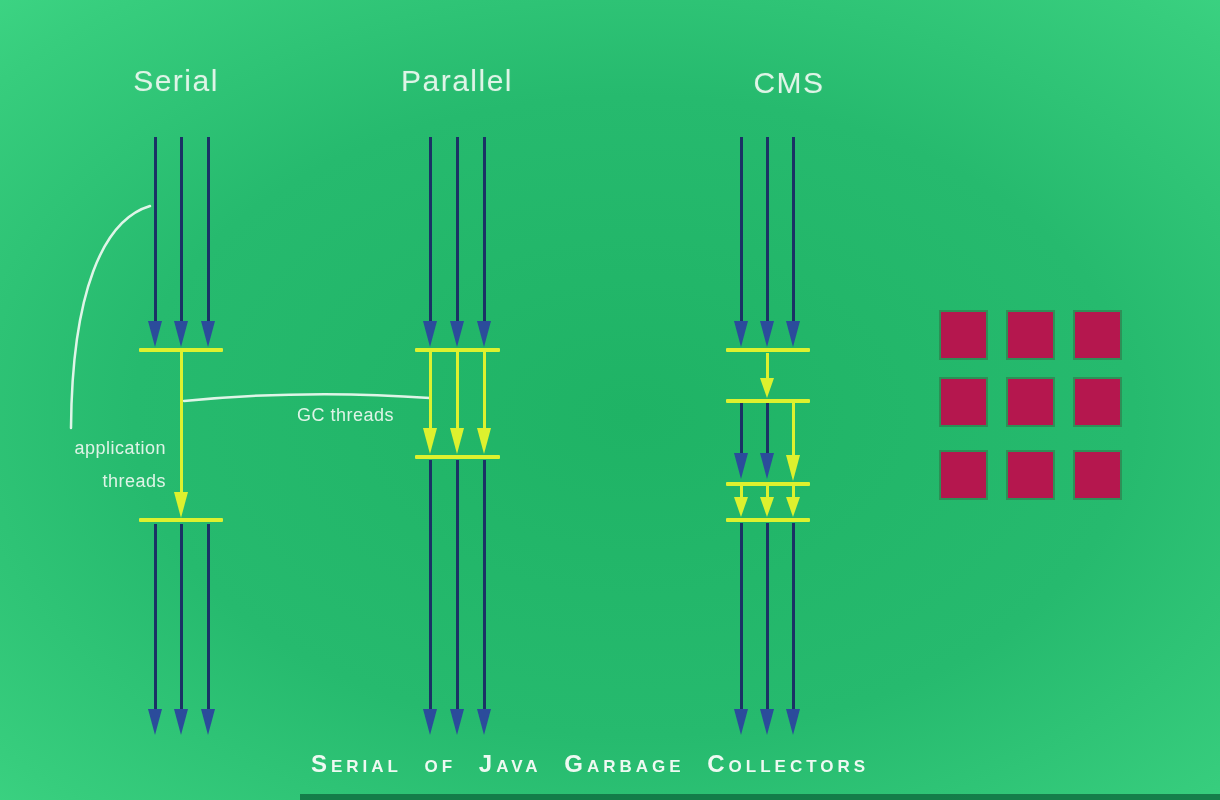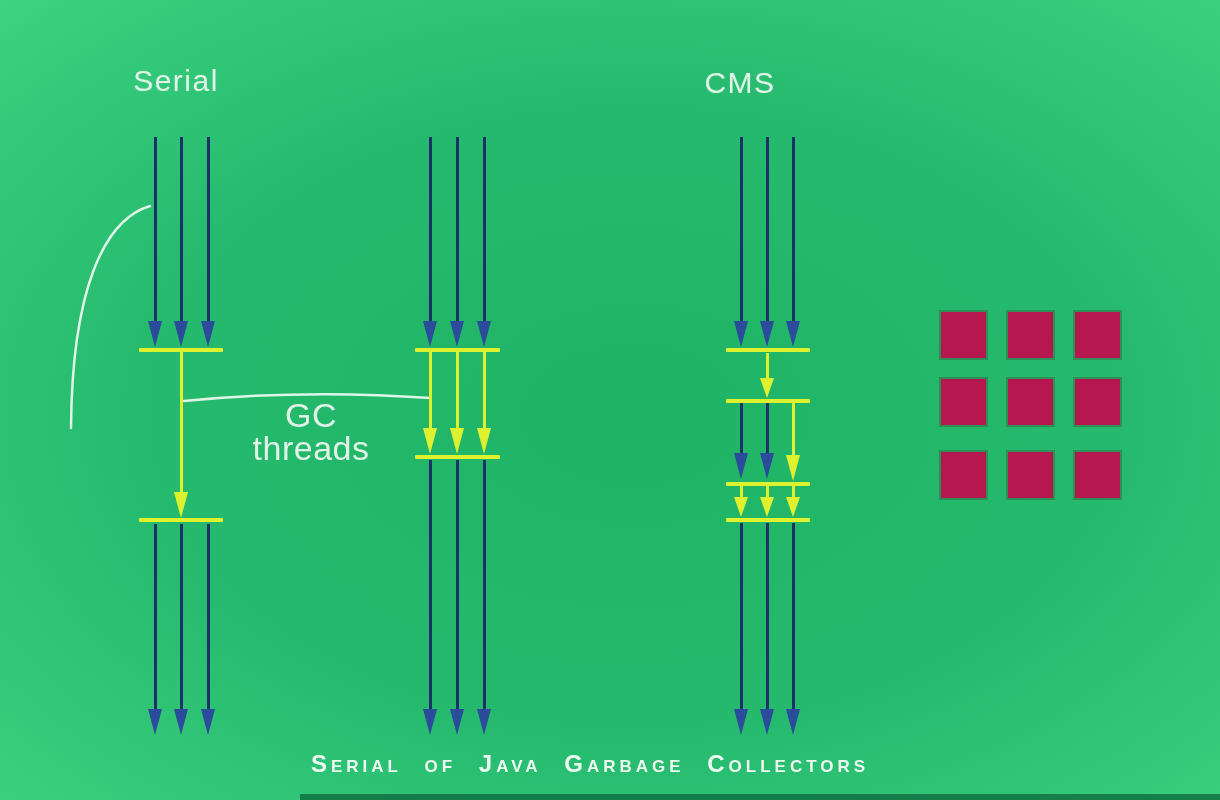--- a/index.html
+++ b/index.html
@@ -9,22 +9,22 @@
     background:radial-gradient(ellipse 1000px 640px at 50% 52%,
       var(--background_center) 0%, #26ba6e 50%, #37cd7d 82%, var(--background_edge) 100%);
     padding-left:48px;
   }
   .col-label{
     position:absolute;color:var(--label_text);font-size:30px;letter-spacing:1.5px;
     text-align:center;width:160px;transform:translateX(-50%);font-weight:400;
     text-shadow:0 0 2px rgba(255,255,255,.15);
   }
   .annotation{
-    position:absolute;color:var(--label_text);font-size:34px;letter-spacing:.5px;
-    text-align:center;white-space:pre-line;line-height:33px;
+    position:absolute;color:var(--label_text);font-size:18px;letter-spacing:.5px;
+    text-align:right;white-space:pre-line;line-height:33px;
   }
   .arrow{position:absolute;width:14px;}
   .arrow .shaft{position:absolute;left:5.5px;top:0;width:3px;height:calc(100% - 24px);}
   .arrow .head{position:absolute;bottom:0;left:0;width:0;height:0;
     border-left:7px solid transparent;border-right:7px solid transparent;}
   .arrow.navy .shaft{background:var(--app_thread);}
   .arrow.navy .head{border-top:26px solid var(--app_thread_head);}
   .arrow.yellow .shaft{background:var(--gc_thread);}
   .arrow.yellow .head{border-top:26px solid var(--gc_thread);}
   .arrow.short .shaft{height:calc(100% - 18px);}
@@ -46,22 +46,25 @@
 <body>
 
 <div id="stage">
 
   <svg class="overlay" width="1220" height="800">
     <path d="M 150 206 C 103 220, 72 292, 71 428"></path>
     <path d="M 184 401 Q 307 389 430 398"></path>
   </svg>
 
   <div class="col-label" style="left:176px;top:64px">Serial</div>
-  <div class="col-label" style="left:740px;top:66px">CMS</div>
-
+  <div class="col-label" style="left:457px;top:64px">Parallel</div>
+  <div class="col-label" style="left:789px;top:66px">CMS</div>
+
+  <div class="annotation" style="left:0px;top:432px;width:166px">application
+threads</div>
   <div class="annotation" style="left:228px;top:399px;width:166px">GC threads</div>
 
   <div>
     <div class="arrow navy" style="left:148px;top:137px;height:210px">
         <div class="shaft"></div>
         <div class="head"></div>
       </div>
     <div class="arrow navy" style="left:174px;top:137px;height:210px">
         <div class="shaft"></div>
         <div class="head"></div>

